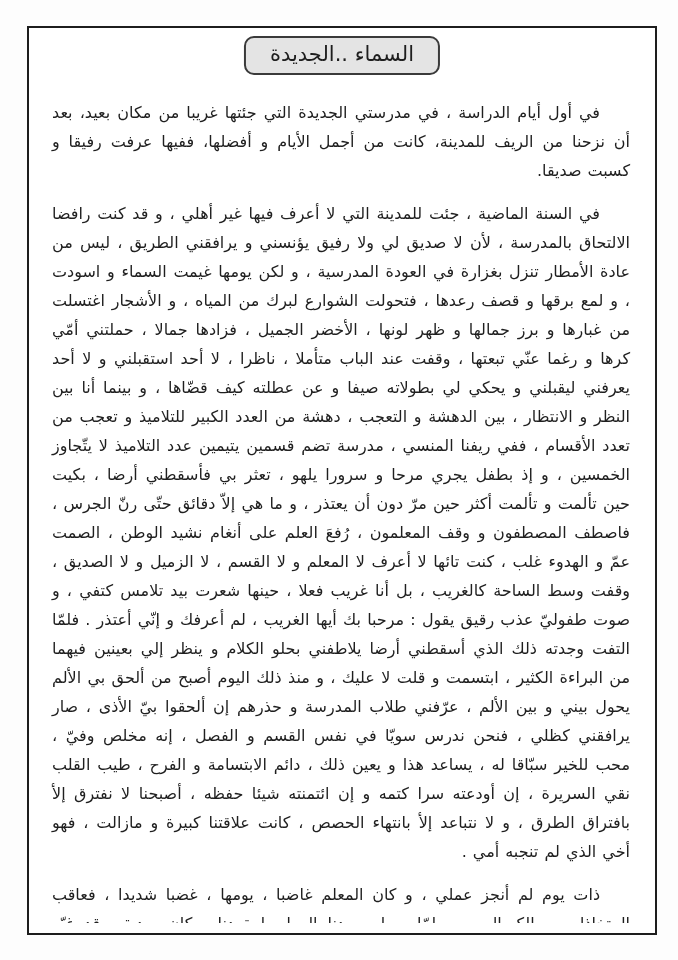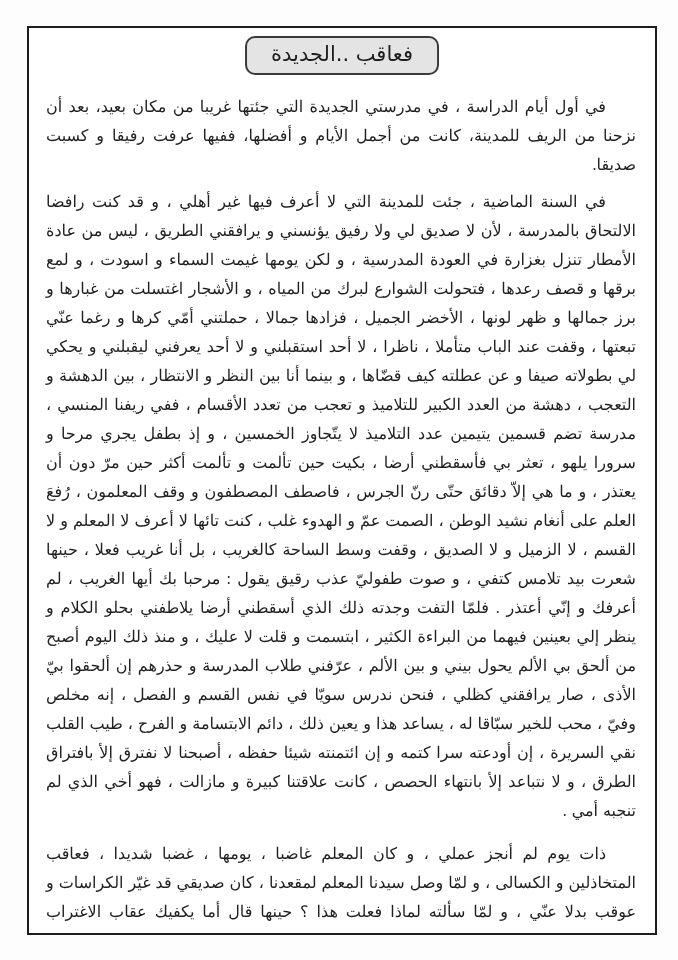--- a/index.html
+++ b/index.html
@@ -47,23 +47,22 @@
     bottom: 10px;
     direction: rtl;
     text-align: justify;
     font-size: 16px;
     line-height: 29px;
     color: #1f1f1f;
     overflow: hidden;
     word-spacing: 1px;
   }
   .body-text p {
-    margin: 8px;
+    margin: 14px;
     text-indent: 30px;
-    font-family: Liberation Serif, serif;
   }
   .body-text p.gap-before {
     margin-top: 14px;
   }
   .sig-box {
     position: absolute;
     left: 5px;
     bottom: 20px;
     background: #e4e4e4;
     border: 2px solid #3a3a3a;
@@ -75,21 +74,21 @@
     white-space: nowrap;
   }
 </style>
 </head>
 <body>
 
 <div class="page">
   <div class="frame">
 
     <div class="title-box">
-      <span>فعاقب ..الجديدة</span>
+      <span>السماء ..الجديدة</span>
     </div>
 
     <div class="body-text">
       <p>في أول أيام الدراسة ، في مدرستي الجديدة التي جئتها غريبا من مكان بعيد، بعد أن نزحنا من الريف للمدينة، كانت من أجمل الأيام و أفضلها، ففيها عرفت رفيقا و كسبت صديقا.</p>
       <p>في السنة الماضية ، جئت للمدينة التي لا أعرف فيها غير أهلي ، و قد كنت رافضا الالتحاق بالمدرسة ، لأن لا صديق لي ولا رفيق يؤنسني و يرافقني الطريق ، ليس من عادة الأمطار تنزل بغزارة في العودة المدرسية ، و لكن يومها غيمت السماء و اسودت ، و لمع برقها و قصف رعدها ، فتحولت الشوارع لبرك من المياه ، و الأشجار اغتسلت من غبارها و برز جمالها و ظهر لونها ، الأخضر الجميل ، فزادها جمالا ، حملتني أمّي كرها و رغما عنّي تبعتها ، وقفت عند الباب متأملا ، ناظرا ، لا أحد استقبلني و لا أحد يعرفني ليقبلني و يحكي لي بطولاته صيفا و عن عطلته كيف قضّاها ، و بينما أنا بين النظر و الانتظار ، بين الدهشة و التعجب ، دهشة من العدد الكبير للتلاميذ و تعجب من تعدد الأقسام ، ففي ريفنا المنسي ، مدرسة تضم قسمين يتيمين عدد التلاميذ لا يتّجاوز الخمسين ، و إذ بطفل يجري مرحا و سرورا يلهو ، تعثر بي فأسقطني أرضا ، بكيت حين تألمت و تألمت أكثر حين مرّ دون أن يعتذر ، و ما هي إلاّ دقائق حتّى رنّ الجرس ، فاصطف المصطفون و وقف المعلمون ، رُفعَ العلم على أنغام نشيد الوطن ، الصمت عمّ و الهدوء غلب ، كنت تائها لا أعرف لا المعلم و لا القسم ، لا الزميل و لا الصديق ، وقفت وسط الساحة كالغريب ، بل أنا غريب فعلا ، حينها شعرت بيد تلامس كتفي ، و صوت طفوليّ عذب رقيق يقول : مرحبا بك أيها الغريب ، لم أعرفك و إنّي أعتذر . فلمّا التفت وجدته ذلك الذي أسقطني أرضا يلاطفني بحلو الكلام و ينظر إلي بعينين فيهما من البراءة الكثير ، ابتسمت و قلت لا عليك ، و منذ ذلك اليوم أصبح من ألحق بي الألم يحول بيني و بين الألم ، عرّفني طلاب المدرسة و حذرهم إن ألحقوا بيّ الأذى ، صار يرافقني كظلي ، فنحن ندرس سويّا في نفس القسم و الفصل ، إنه مخلص وفيّ ، محب للخير سبّاقا له ، يساعد هذا و يعين ذلك ، دائم الابتسامة و الفرح ، طيب القلب نقي السريرة ، إن أودعته سرا كتمه و إن ائتمنته شيئا حفظه ، أصبحنا لا نفترق إلأ بافتراق الطرق ، و لا نتباعد إلأ بانتهاء الحصص ، كانت علاقتنا كبيرة و مازالت ، فهو أخي الذي لم تنجبه أمي .</p>
       <p class="gap-before">ذات يوم لم أنجز عملي ، و كان المعلم غاضبا ، يومها ، غضبا شديدا ، فعاقب المتخاذلين و الكسالى ، و لمّا وصل سيدنا المعلم لمقعدنا ، كان صديقي قد غيّر الكراسات و عوقب بدلا عنّي ، و لمّا سألته لماذا فعلت هذا ؟ حينها قال أما يكفيك عقاب الاغتراب ....ذهلت من تصرفه و زادت محبّتي له في قلبي ....أجل فالصديق هو الذي يفرح لفرحك</p>
 
     </div>
 
 

